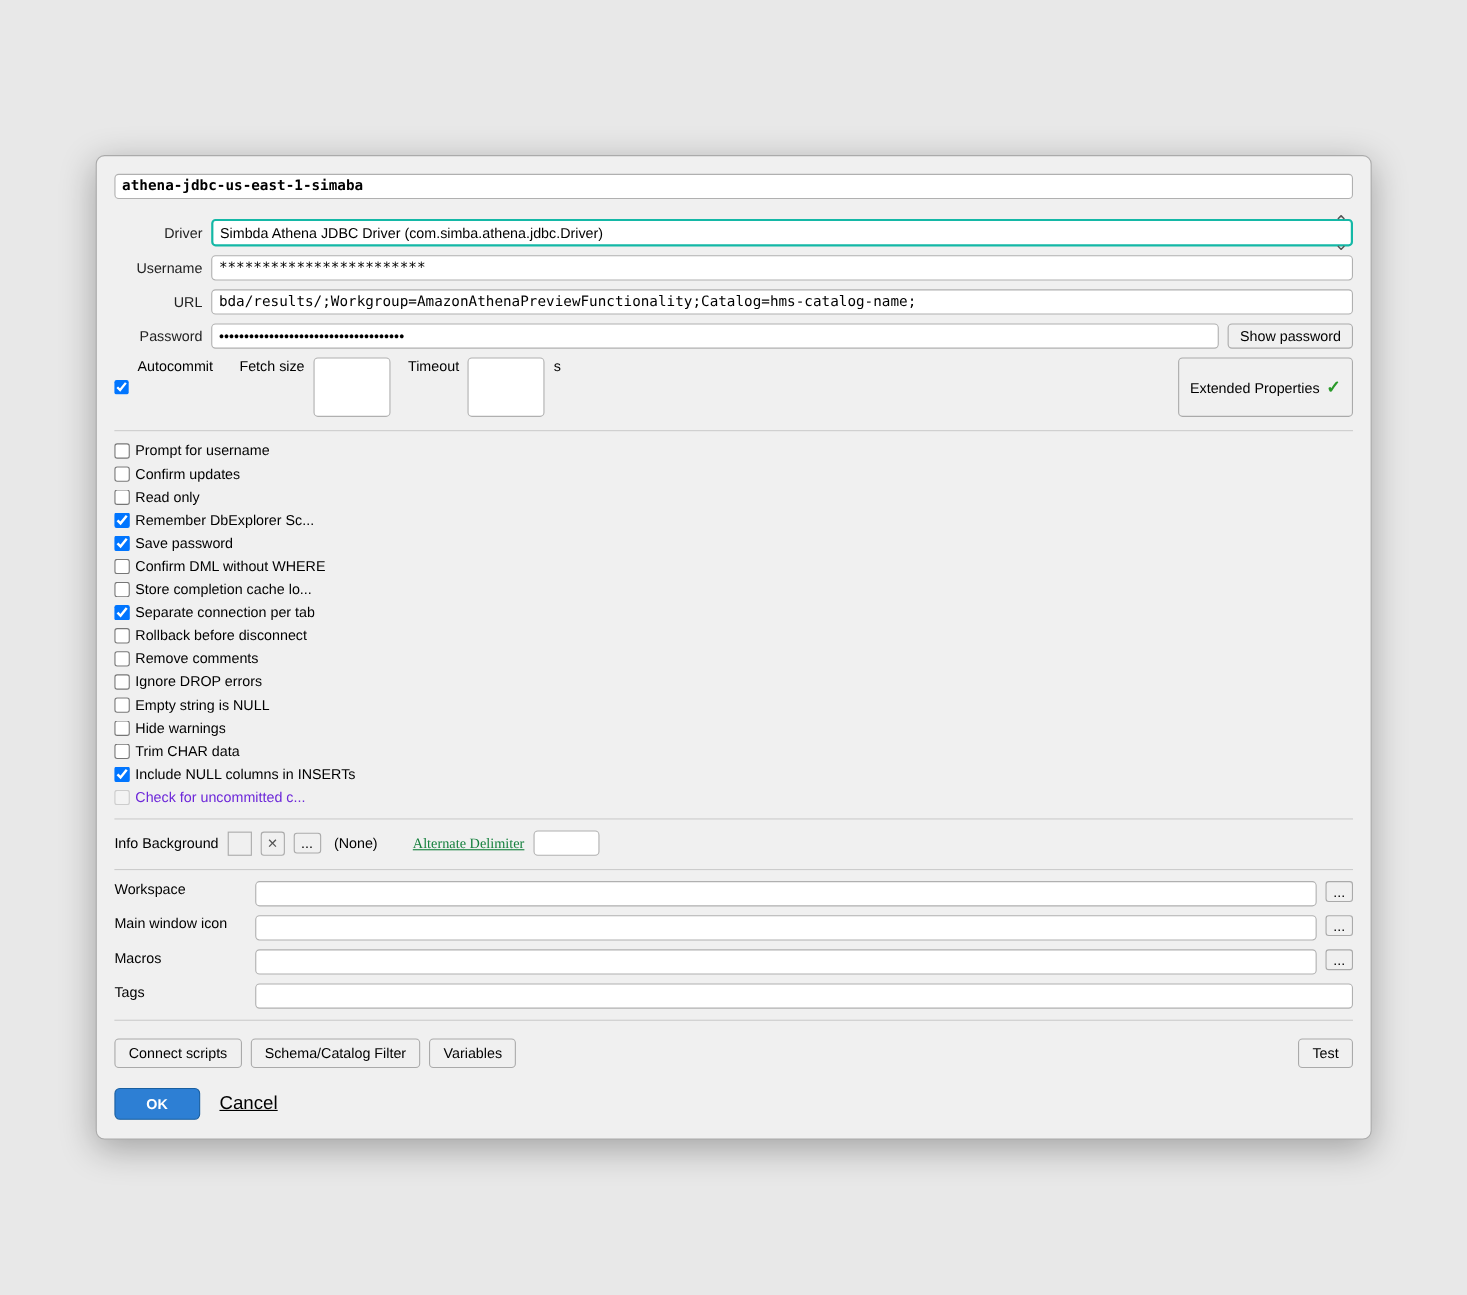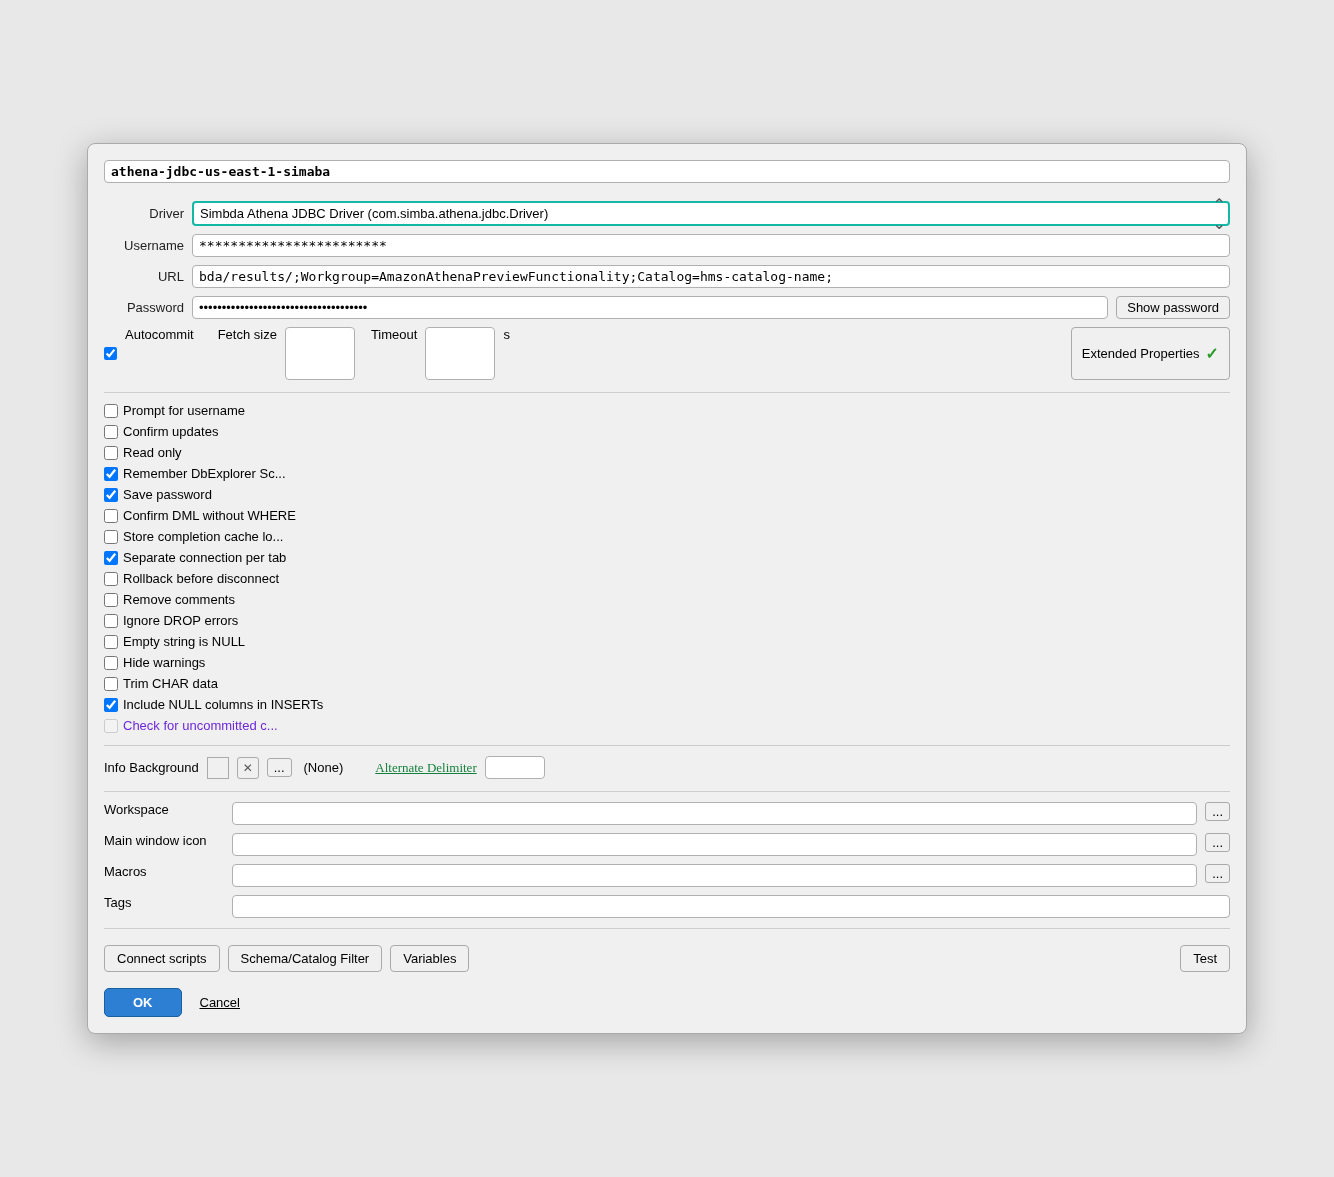--- a/index.html
+++ b/index.html
@@ -219,21 +219,21 @@
       border-radius: 5px;
       padding: 6px 28px;
       font-size: 13px;
       cursor: pointer;
       font-weight: bold;
     }
     .cancel-btn {
       background: transparent;
       border: none;
       color: #000;
-      font-size: 13px;
+      font-size: 17px;
       cursor: pointer;
       text-decoration: underline;
       padding: 6px 8px;
     }
     .section-divider {
       border: none;
       border-top: 1px solid #ccc;
       margin: 10px 0;
     }
     .disabled-text {

